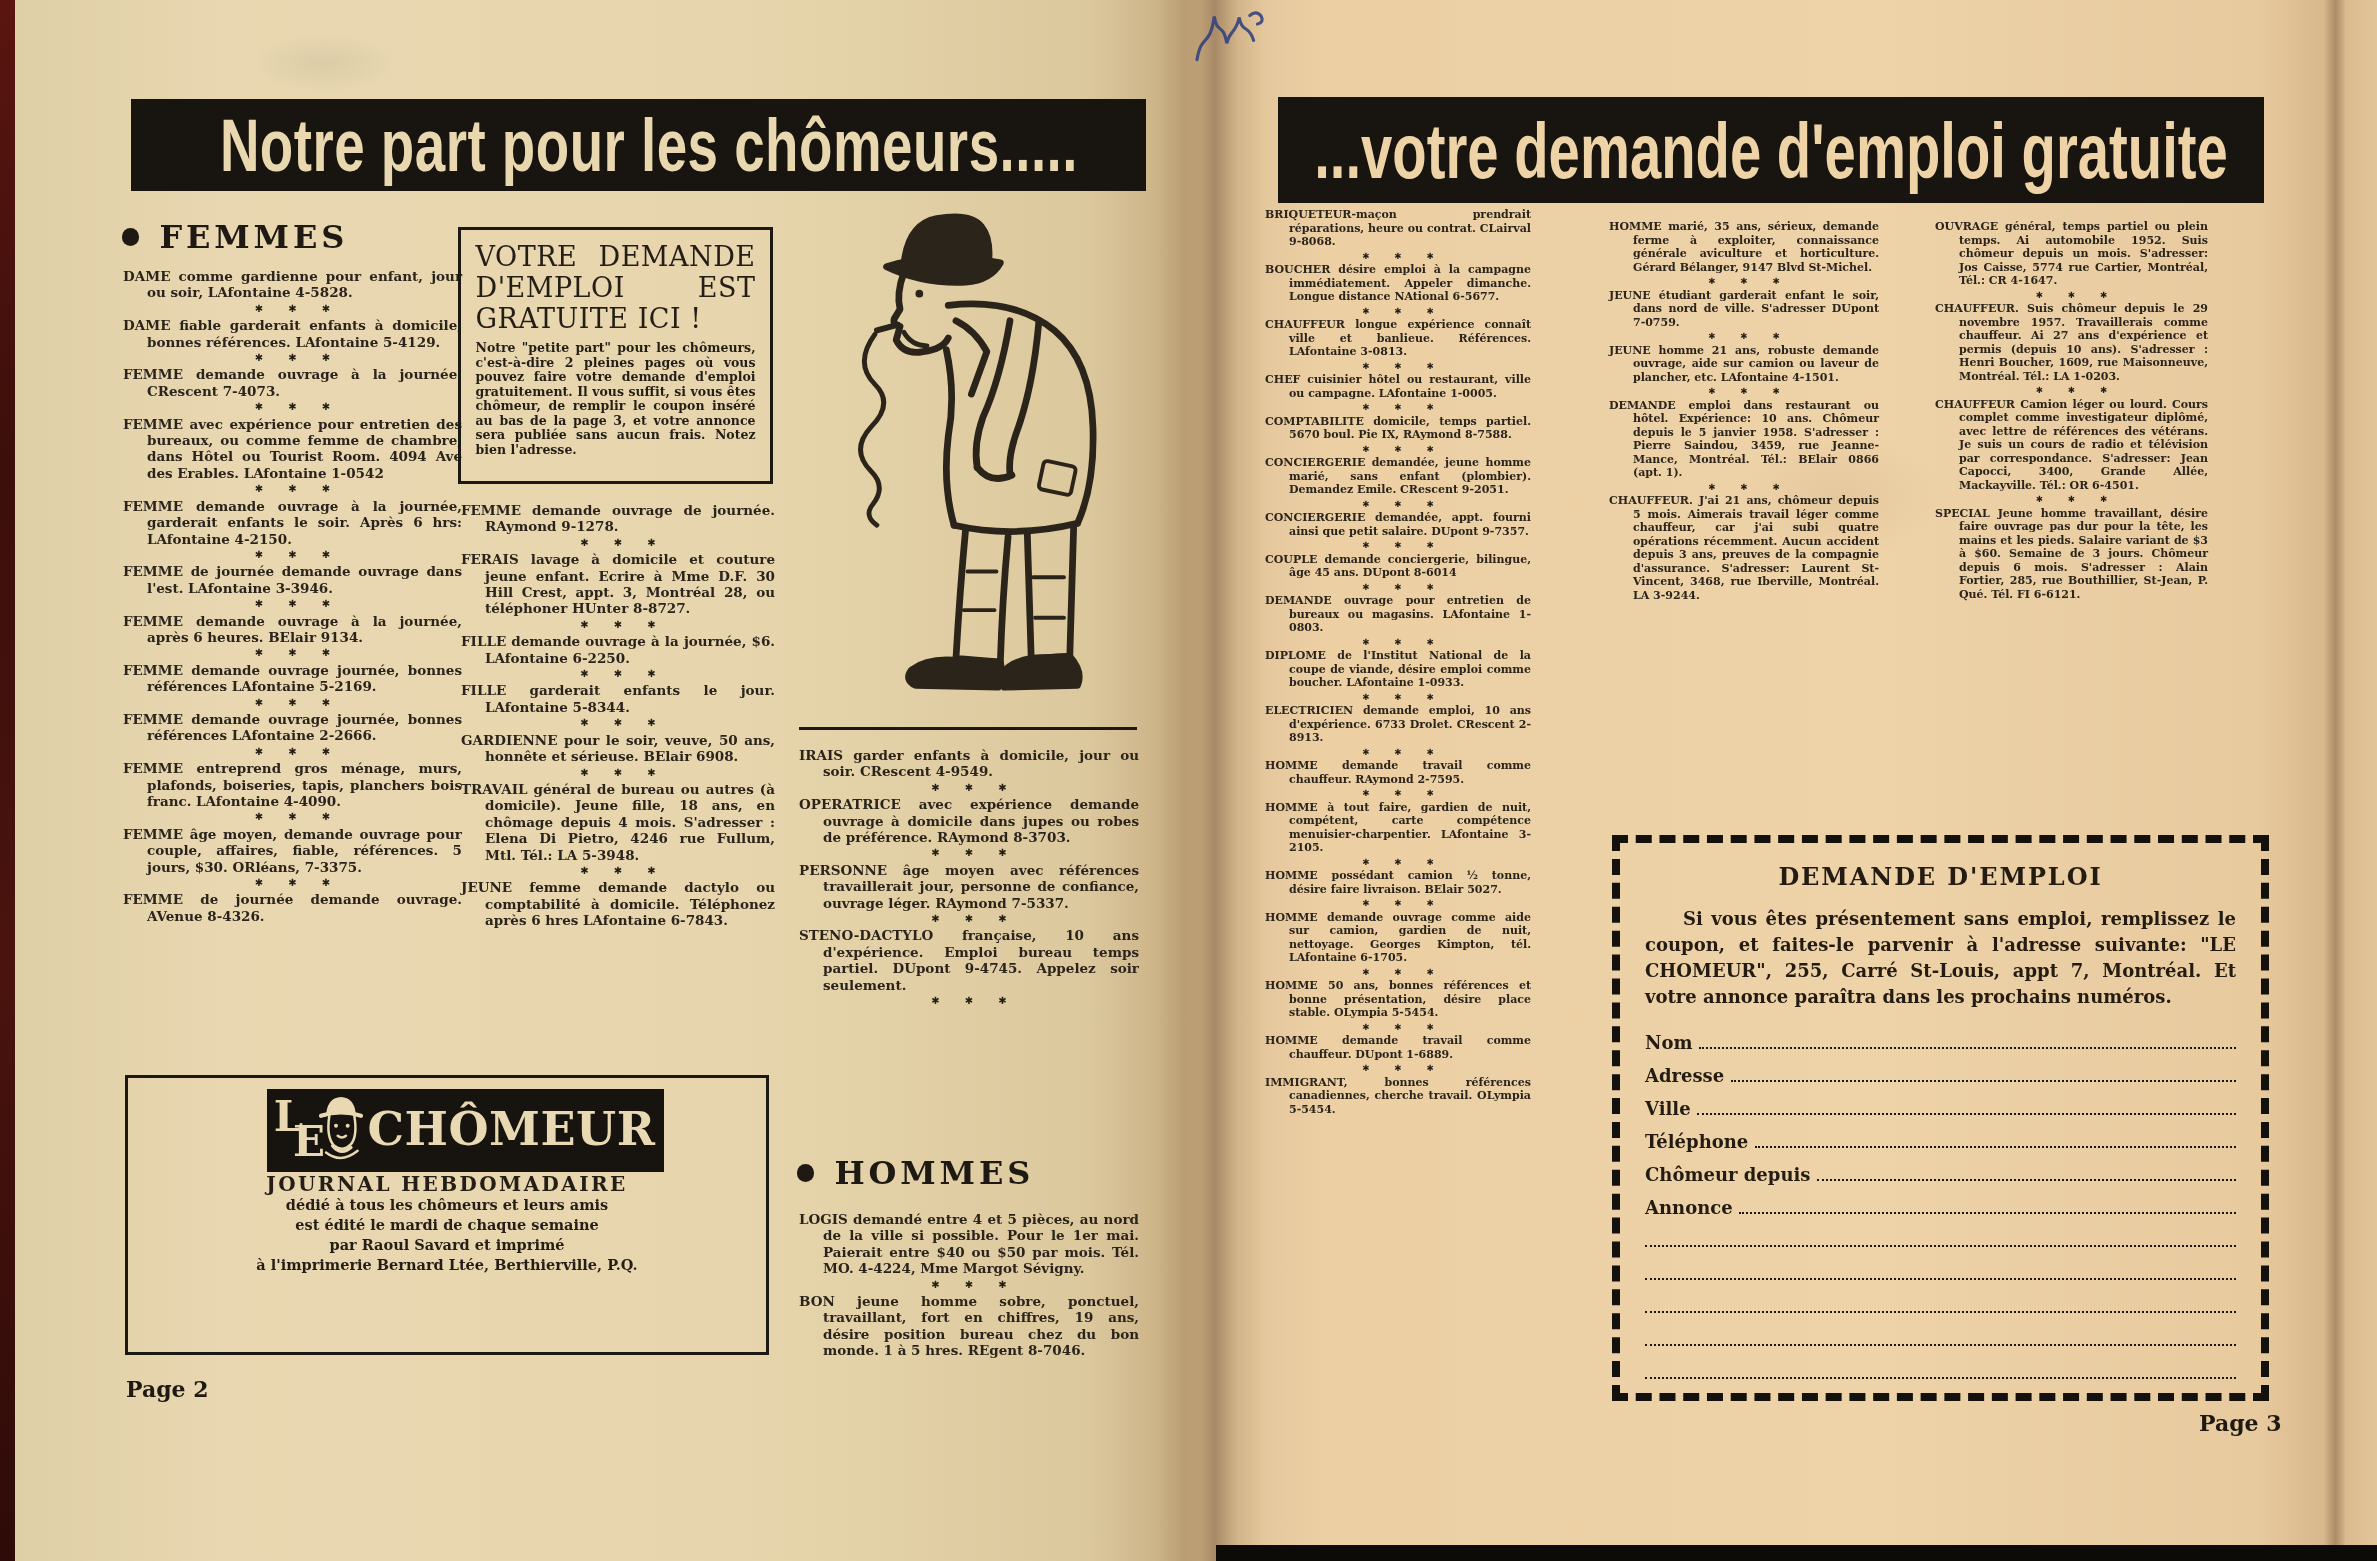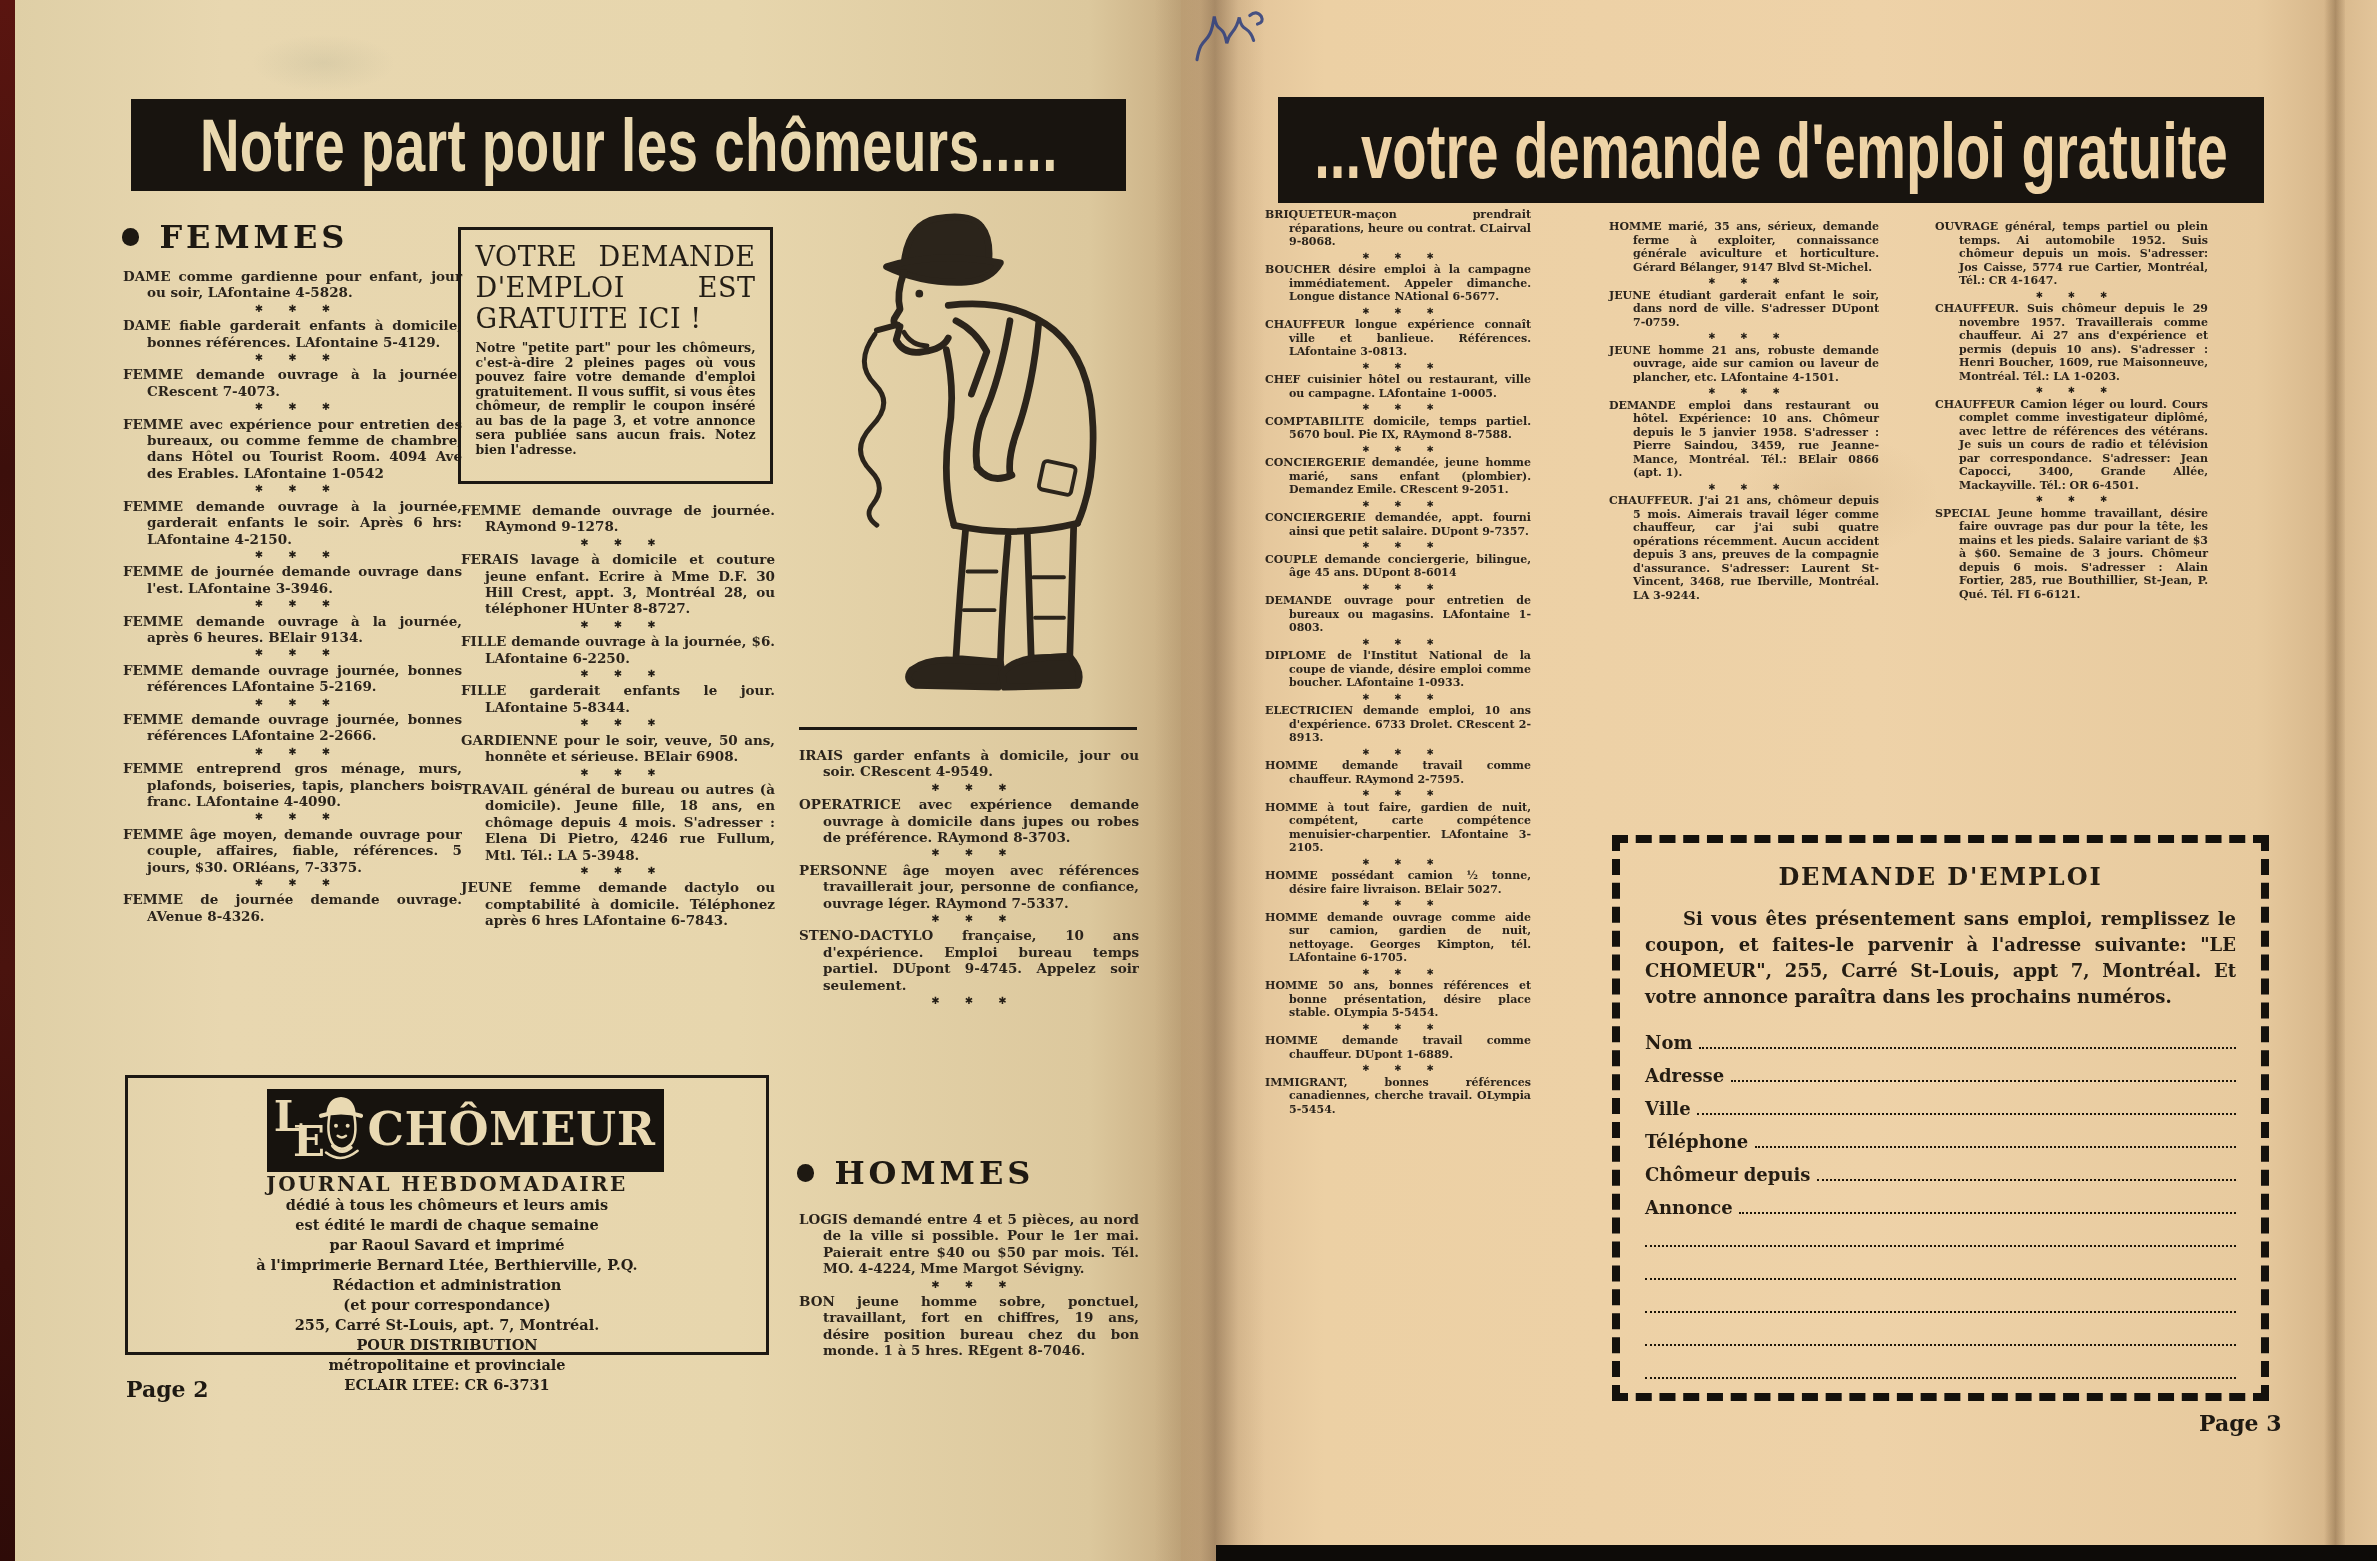--- a/index.html
+++ b/index.html
@@ -18,21 +18,21 @@
   #right-edge{left:2324px;top:0;width:21px;height:1562px;
     background:linear-gradient(90deg,rgba(90,60,30,0) 0%,rgba(90,60,30,.35) 55%,rgba(90,60,30,.05) 100%);}
   #bottom-strip{left:1216px;top:1545px;width:1161px;height:16.4px;background:#0d0b08;}
   .stain{border-radius:50%;}
   #stain1{left:251px;top:34px;width:145px;height:58px;background:radial-gradient(ellipse,rgba(120,130,110,.12),rgba(120,130,110,0) 70%);}
   #stain2{left:1737px;top:434px;width:203px;height:125px;background:radial-gradient(ellipse,rgba(150,110,60,.10),rgba(150,110,60,0) 70%);}
 
   
   .banner{background:#18140f;display:flex;align-items:center;justify-content:center;overflow:hidden;}
   .banner .bt{font-family:"Liberation Sans","DejaVu Sans",sans-serif;font-weight:bold;white-space:nowrap;}
-  #banner-left{left:131px;top:99px;width:995px;height:92px;}
+  #banner-left{left:131px;top:99px;width:995px;height:92px;padding-left:20px;}
   #banner-left .bt{color:#e9d8af;font-size:57px;transform:scaleY(1.30) scaleX(.96);letter-spacing:0.5px;}
   #banner-right{left:1278px;top:97px;width:986px;height:106px;text-align:center;}
   #banner-right .bt{color:#eed3a6;font-size:58px;transform:scaleY(1.34) scaleX(.97);}
 
   
   .sec-header{display:flex;align-items:center;color:#1e1912;}
   .sec-header .bullet{width:17.4px;height:17.4px;border-radius:50%;background:#1e1912;margin-right:20px;flex:0 0 auto;}
   .sec-header .sec-title{font-size:32px;font-weight:bold;letter-spacing:3.9px;}
 
   
@@ -218,28 +218,20 @@
     <span id="logo-name">CHÔMEUR</span>
   </div>
   <div id="journal-text">
     <div id="journal-title">JOURNAL HEBDOMADAIRE</div>
     <div>
         <p class="jline">dédié à tous les chômeurs et leurs amis</p>
         <p class="jline">est édité le mardi de chaque semaine</p>
         <p class="jline">par Raoul Savard et imprimé</p>
         <p class="jline">à l'imprimerie Bernard Ltée, Berthierville, P.Q.</p>
       </div>
-    <div>
-        <p class="jbold">Rédaction et administration</p>
-        <p class="jbold">(et pour correspondance)</p>
-        <p class="jbold">255, Carré St-Louis, apt. 7, Montréal.</p>
-        <p class="jbold">POUR DISTRIBUTION</p>
-        <p class="jbold">métropolitaine et provinciale</p>
-        <p class="jbold">ECLAIR LTEE: CR 6-3731</p>
-      </div>
   </div>
 </div>
 
 <div class="abs page-num" style="left:126px;top:1376px;text-align:right;">Page 2</div>
 
 <div class="abs" style="left:1192px;top:2.9px;width:82px;height:72px;">
   <svg viewBox="0 0 170 150" width="82" height="72">
     <g fill="none" stroke="#31417f" stroke-width="6.5" stroke-linecap="round" opacity="0.88">
       <path d="M10,118 C20,60 36,96 46,28 C52,66 64,40 72,84 C78,56 90,66 98,30 C104,64 118,44 128,78"></path>
       <path d="M120,26 q14,-12 24,2 q6,12 -8,16"></path>

